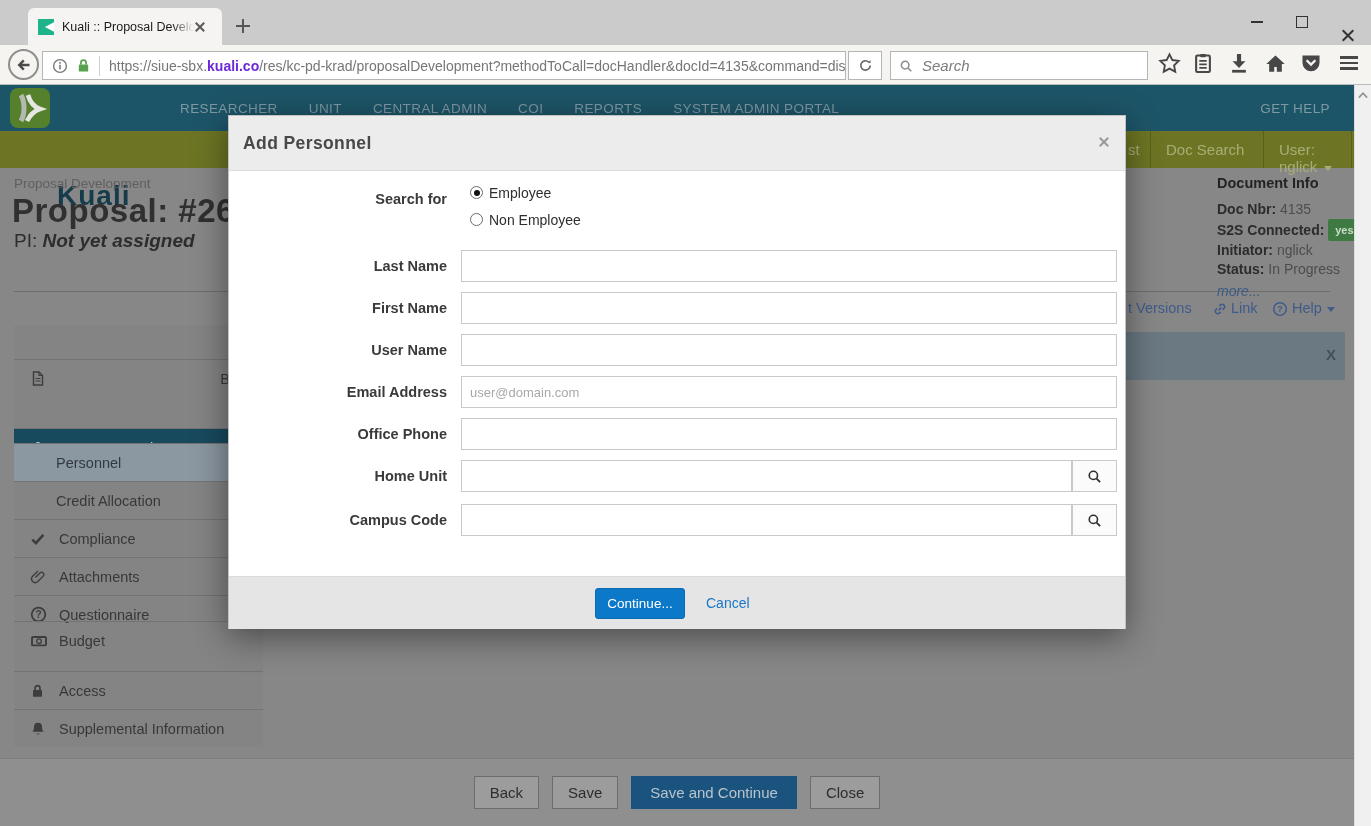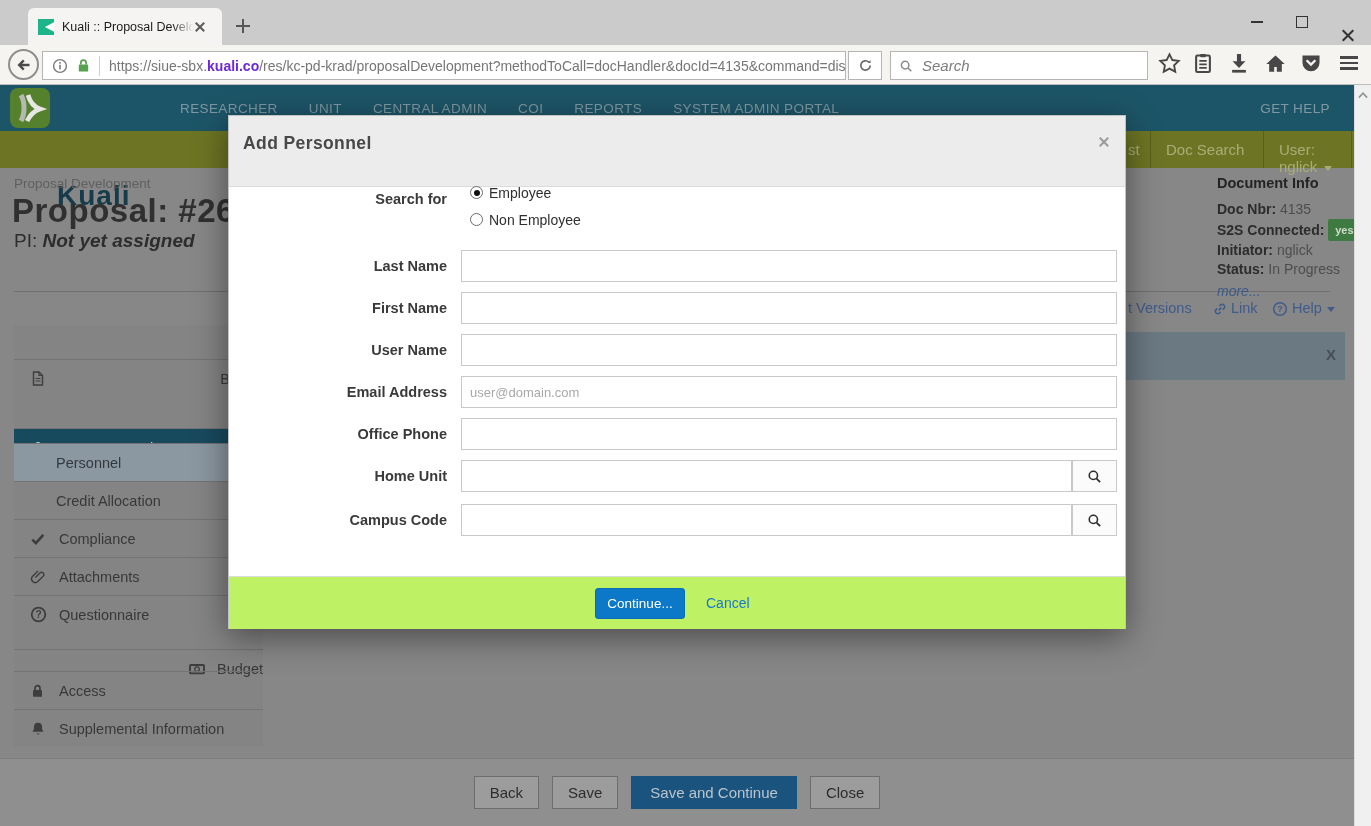--- a/index.html
+++ b/index.html
@@ -95,35 +95,35 @@
   .gbtn { height:33px; padding:0 15px; background:#9c9c9c; border:1px solid #6d6d6d; color:#2d2d2d;
           font-size:15px; font-family:"Liberation Sans",sans-serif; }
   .gbtn.primary { background:#1a537e; border-color:#1a537e; color:#b9c4cc; padding:0 18px; }
 
   .vscroll { left:1354px; top:85px; width:17px; height:741px; background:#f0f0f0; border-left:1px solid #dddddd; }
   .scrollup { position:absolute; left:2px; top:5px; color:#909090; }
 
   
   .modal { left:228px; top:115px; width:898px; height:514px; background:#fff; border:1px solid #c2c2c2;
            box-shadow:0 8px 32px rgba(0,0,0,.45); }
-  .modal-header { position:absolute; left:0; top:0; right:0; height:71px; background:#ececec; border-bottom:1px solid #dcdcdc; }
+  .modal-header { position:absolute; left:0; top:0; right:0; height:55px; background:#ececec; border-bottom:1px solid #dcdcdc; }
   .modal-title { position:absolute; left:14px; top:17px; font-size:17.5px; font-weight:700; color:#484848; letter-spacing:.4px; }
   .modal-close { position:absolute; right:15px; top:20px; }
   .modal-close::before,.modal-close::after { background:#9b9b9b; }
   .mlabel { position:absolute; left:0; width:218px; text-align:right; font-weight:700; font-size:14.5px; color:#3a3a3a; }
   .minput { position:absolute; left:232px; width:656px; height:32px; border:1px solid #c9c9c9; background:#fff;
             font-size:14px; color:#333; padding:0 8px; font-family:"Liberation Sans",sans-serif; outline:none; }
   .minput::placeholder { color:#a8a8a8; font-size:13px; }
   .minput.short { width:611px; }
   .lookupbtn { position:absolute; left:843px; width:45px; height:32px; background:#fbfbfb; border:1px solid #c9c9c9;
                display:flex; align-items:center; justify-content:center; color:#2e2e2e; }
   .radio { position:absolute; left:241px; width:13px; height:13px; border:1px solid #6b6b6b; border-radius:50%; background:#fff; }
   .radio.checked::after { content:""; position:absolute; left:2.5px; top:2.5px; width:6px; height:6px; border-radius:50%; background:#111; }
   .radiolabel { position:absolute; left:260px; font-size:14px; color:#2f2f2f; }
-  .modal-footer { position:absolute; left:0; right:0; top:460px; height:53px; background:#bef264; border-top:1px solid #dcdcdc; }
+  .modal-footer { position:absolute; left:0; right:0; top:460px; height:53px; background:#e5e5e5; border-top:1px solid #dcdcdc; }
   .continuebtn { position:absolute; left:366px; top:11px; width:90px; height:31px; background:#0b78c8; border:1px solid #0a6cb4;
                  border-radius:3px; color:#fff; font-size:13.5px; font-family:"Liberation Sans",sans-serif; }
   .cancellink { position:absolute; left:477px; top:18px; color:#1c76c9; font-size:14px; }
 </style>
 </head>
 <body>
 
 <div class="stage">
 
   <div class="abs titlebar">
@@ -314,21 +314,21 @@
     </div>
     <div class="sbrow" style="top:270px;">
       <span class="ic">
           <svg width="17" height="17" viewBox="0 0 16 16">
             <circle cx="8" cy="8" r="6.4" fill="none" stroke="currentColor" stroke-width="1.7"></circle>
             <text x="8" y="11.4" font-size="9.5" font-weight="bold" text-anchor="middle" fill="currentColor" font-family="Liberation Sans, sans-serif">?</text>
           </svg>
         </span>
       <span>Questionnaire</span>
     </div>
-    <div class="sbrow" style="top:324px;justify-content:flex-end;">
+    <div class="sbrow" style="top:296px;">
       <span class="ic">
           <svg width="18" height="16" viewBox="0 0 16 16">
             <rect x="1" y="4" width="14" height="8.4" rx="1" fill="none" stroke="currentColor" stroke-width="1.9"></rect>
             <circle cx="8" cy="8.2" r="2.3" fill="none" stroke="currentColor" stroke-width="1.3"></circle>
           </svg>
         </span>
       <span>Budget</span>
     </div>
     <div class="sbrow" style="top:346px;">
       <span class="ic">

